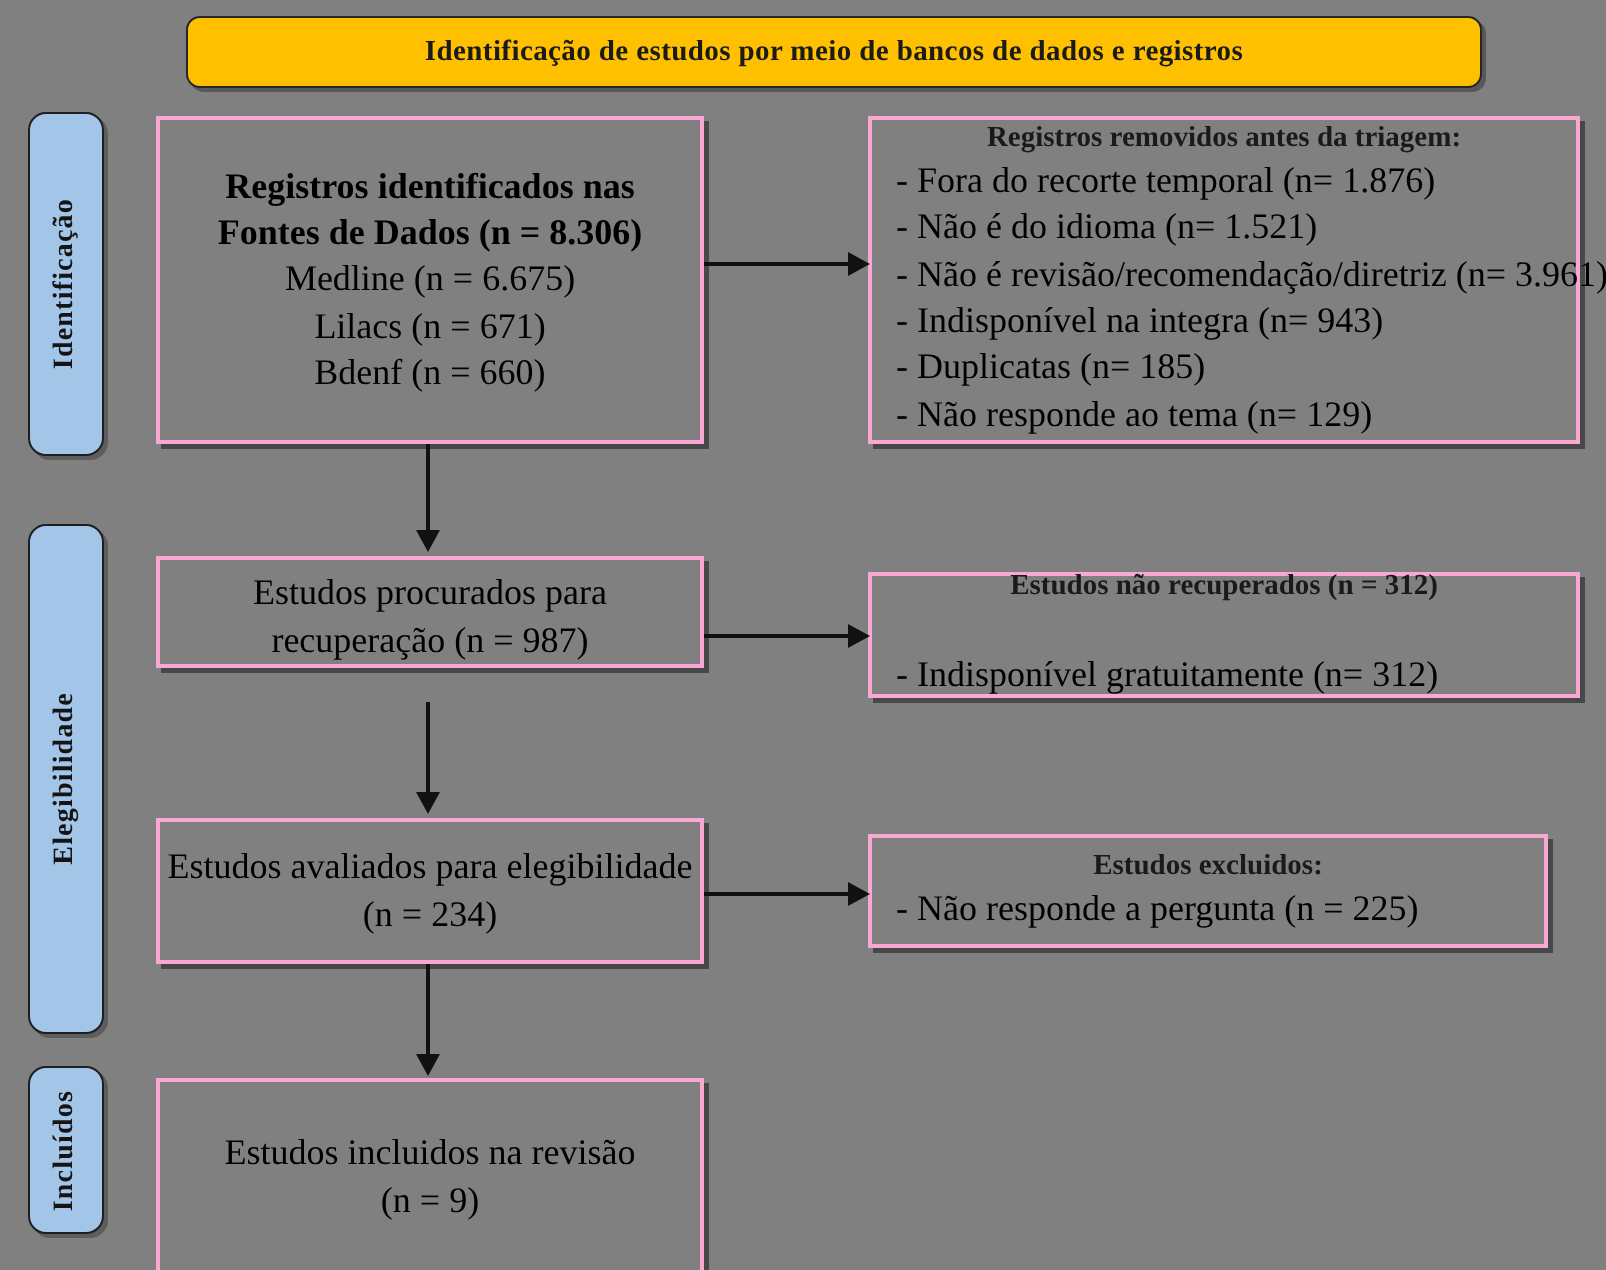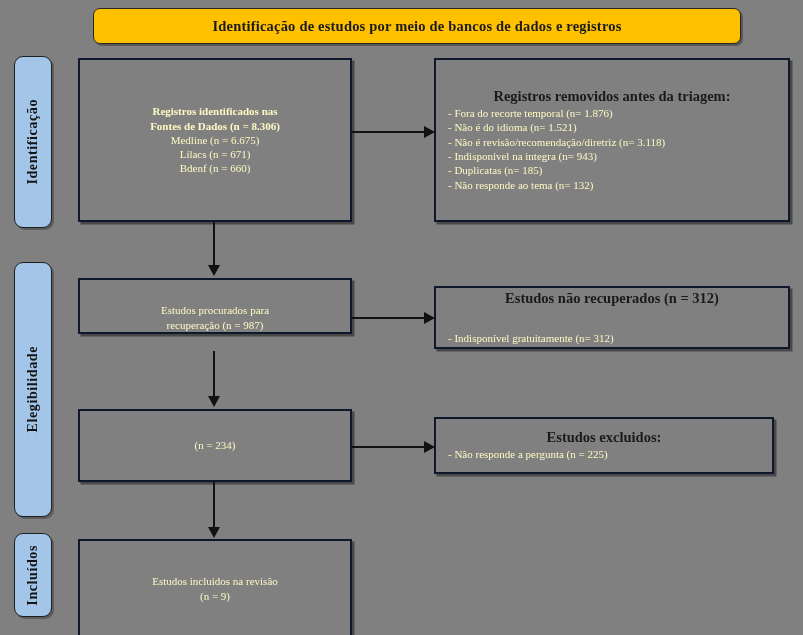--- a/index.html
+++ b/index.html
@@ -69,32 +69,32 @@
     white-space: nowrap;
   }
   #stage-identificacao { left: 14px; top: 56px;  width: 38px; height: 172px; }
   #stage-elegibilidade { left: 14px; top: 262px; width: 38px; height: 255px; }
   #stage-incluidos     { left: 14px; top: 533px; width: 38px; height: 84px;  }
 
   
   .box {
     position: absolute;
     background: #808080;
-    border: 2px solid #0f172a;
+    border: 2px solid #f9a8d4;
     box-sizing: border-box;
     box-shadow: 2.5px 2.5px 0 rgba(25,25,25,0.55);
     display: flex;
     flex-direction: column;
     justify-content: center;
   }
   .box.center { align-items: center; text-align: center; }
   .box-line {
-    font-size: 11px;
+    font-size: 18px;
     line-height: 1.30;
-    color: #fef9c3;
+    color: #000000;
     white-space: nowrap;
   }
   .box-line.bold { font-weight: bold; }
   .box-line.list {
     align-self: flex-start;
     padding-left: 12px;
     text-align: center;
   }
   .box-title-center {
     font-weight: bold;
@@ -192,37 +192,38 @@
     <div class="box-line bold">Fontes de Dados (n = 8.306)</div>
     <div class="box-line">Medline (n = 6.675)</div>
     <div class="box-line">Lilacs (n = 671)</div>
     <div class="box-line">Bdenf (n = 660)</div>
   </div>
 
   <div class="box" id="box-removed">
     <div class="box-title-center">Registros removidos antes da triagem:</div>
     <div class="box-line list">-  Fora do recorte temporal (n= 1.876)</div>
     <div class="box-line list">-  Não é do idioma (n= 1.521)</div>
-    <div class="box-line list">-  Não é revisão/recomendação/diretriz (n= 3.118)</div>
+    <div class="box-line list">-  Não é revisão/recomendação/diretriz (n= 3.961)</div>
     <div class="box-line list">-  Indisponível na integra (n= 943)</div>
     <div class="box-line list">-  Duplicatas (n= 185)</div>
-    <div class="box-line list">-  Não responde ao tema (n= 132)</div>
+    <div class="box-line list">-  Não responde ao tema (n= 129)</div>
   </div>
 
   <div class="box center" id="box-sought">
     <div class="box-line">Estudos procurados para</div>
     <div class="box-line">recuperação (n = 987)</div>
   </div>
 
   <div class="box" id="box-notretrieved">
     <div class="box-title-center">Estudos não recuperados (n = 312)</div>
     <div class="box-line list">- Indisponível gratuitamente (n= 312)</div>
   </div>
 
   <div class="box center" id="box-assessed">
+    <div class="box-line">Estudos avaliados para elegibilidade</div>
     <div class="box-line">(n = 234)</div>
   </div>
 
   <div class="box" id="box-excluded">
     <div class="box-title-center">Estudos excluidos:</div>
     <div class="box-line list">- Não responde a pergunta (n = 225)</div>
   </div>
 
   <div class="box center" id="box-included">
     <div class="box-line">Estudos incluidos na revisão</div>

